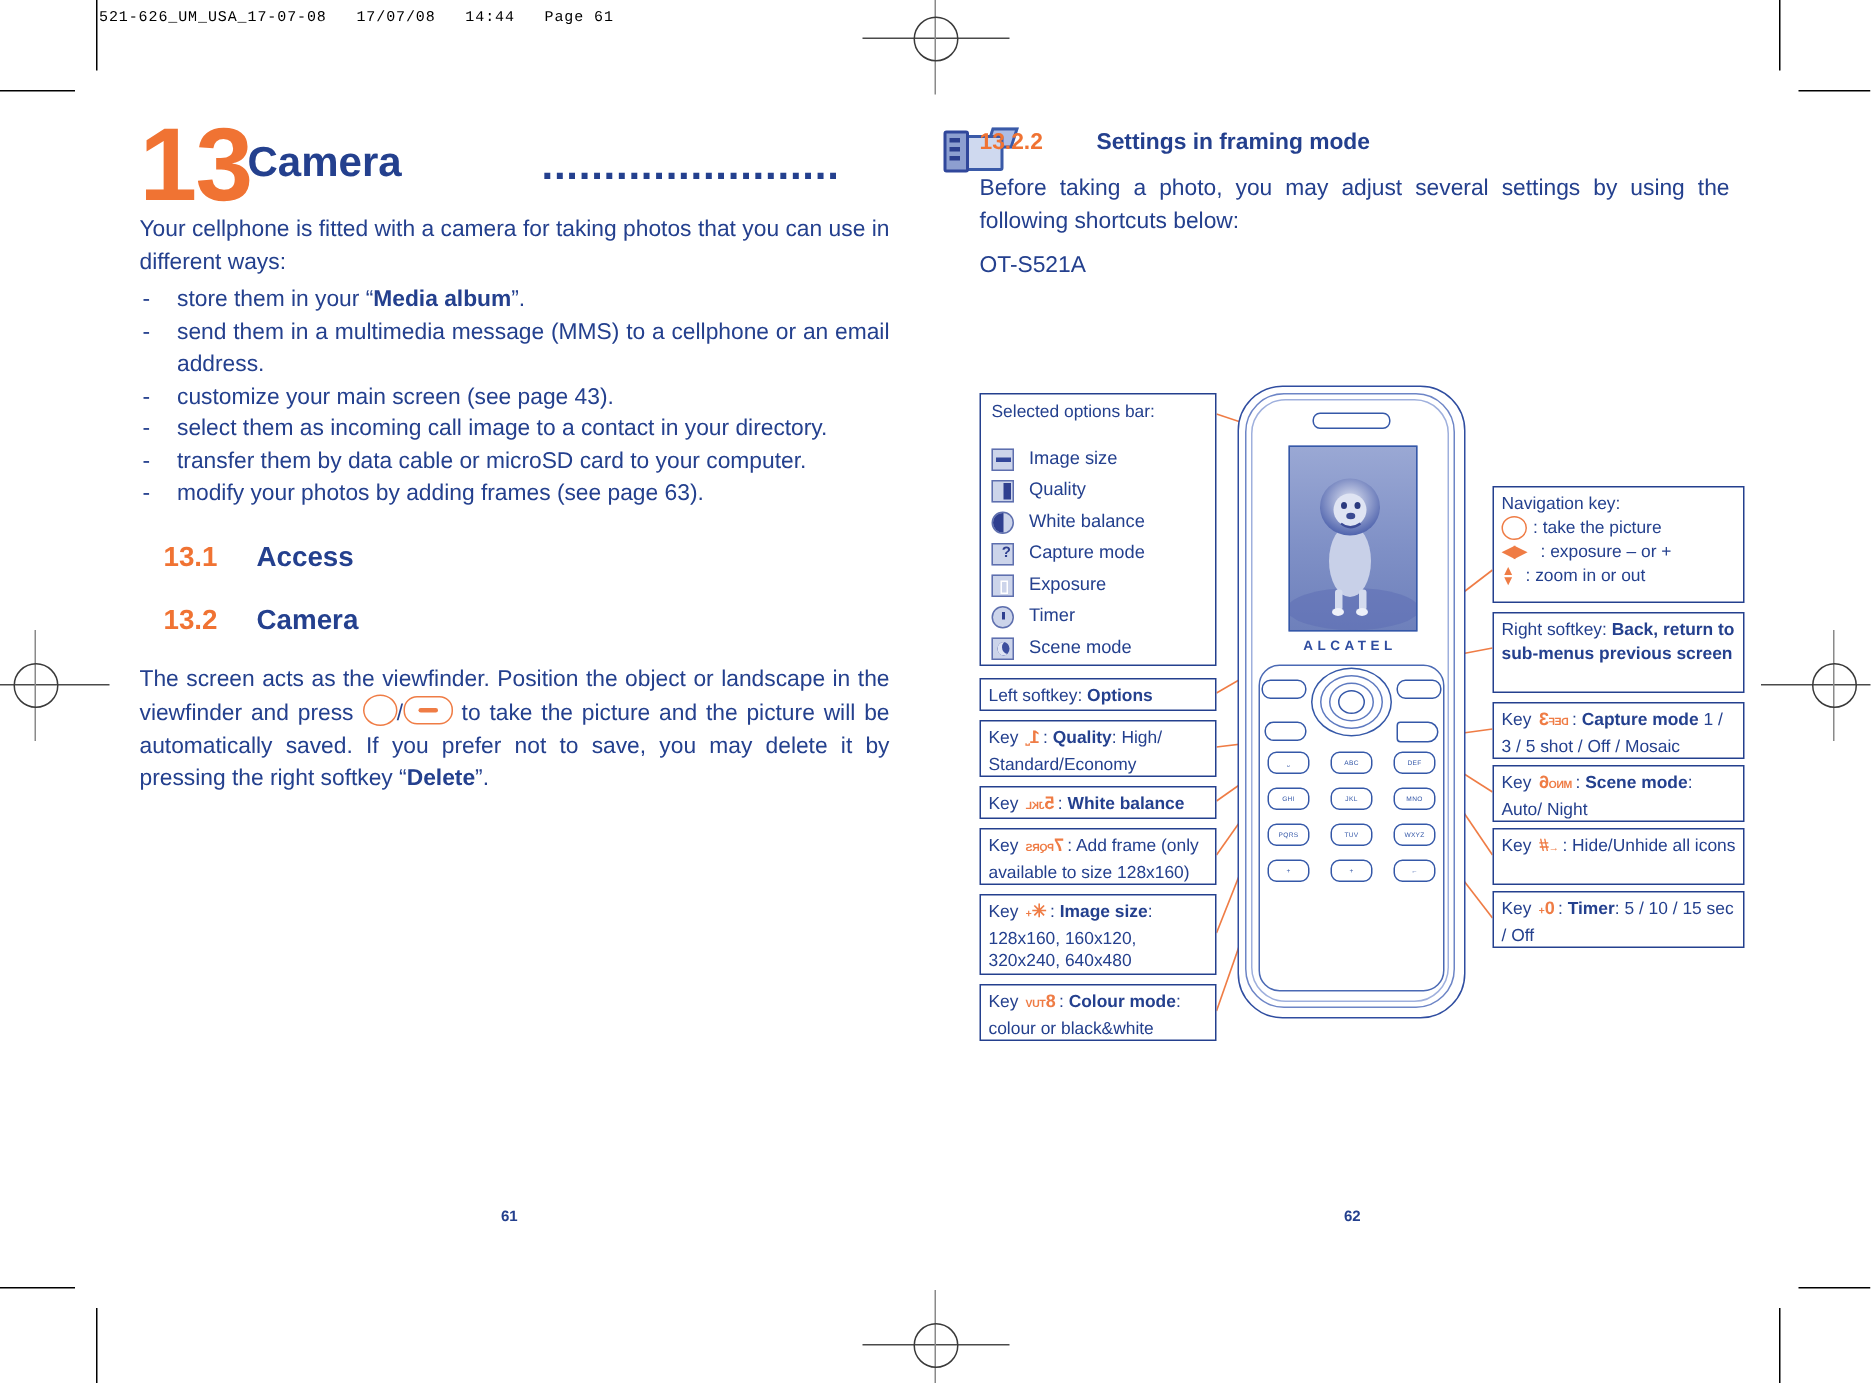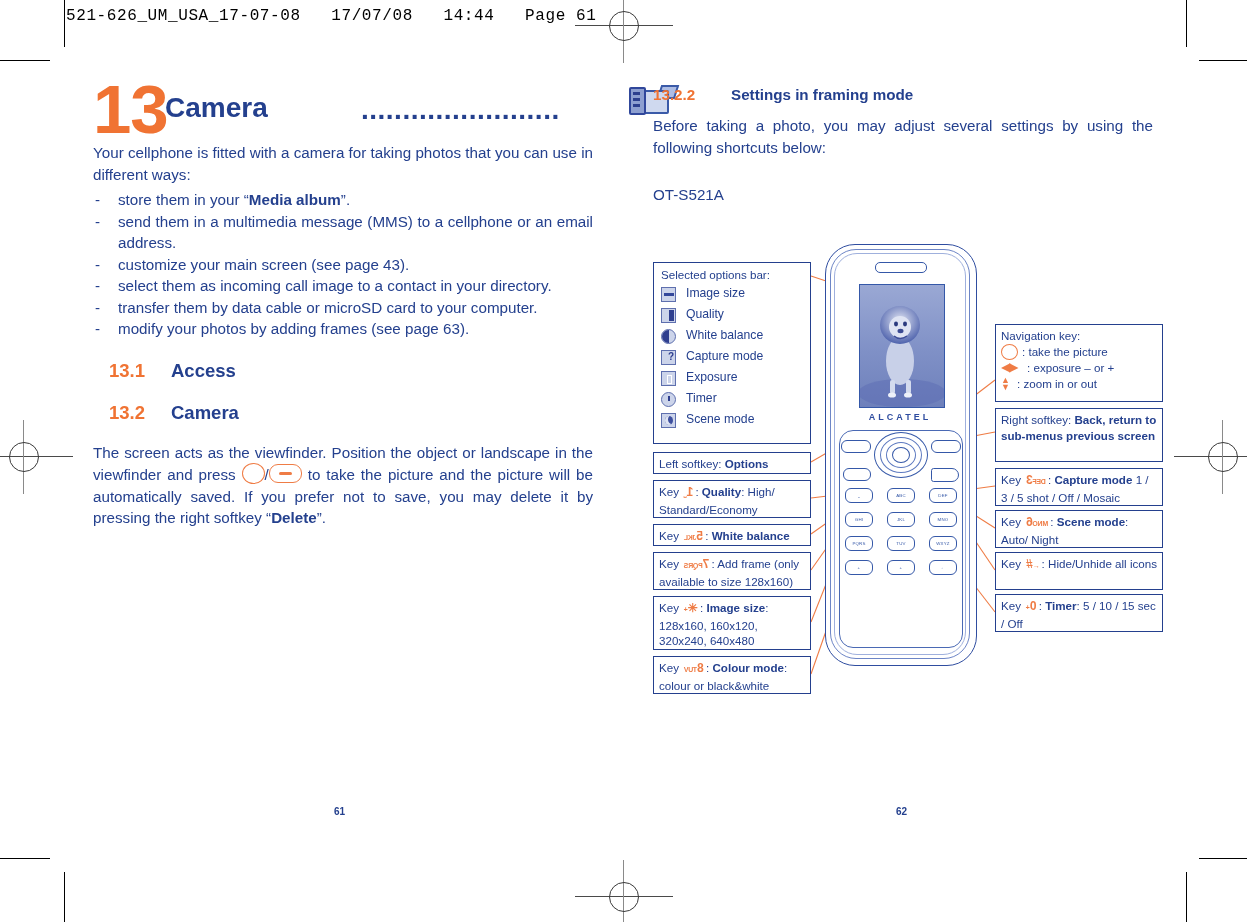--- a/index.html
+++ b/index.html
@@ -7,21 +7,21 @@
        font-family:"Liberation Sans",sans-serif;color:#2b4a96;}
 
   
   .cropmark{position:absolute;background:#000;}
   .regmark{position:absolute;width:38px;height:38px;}
   .regmark .rh{position:absolute;left:-30px;top:18px;width:98px;height:1px;background:#4a4a4a;}
   .regmark .rv{position:absolute;top:-18px;left:18px;width:1px;height:74px;background:#8a8a8a;}
   .regmark .rc{position:absolute;left:4px;top:4px;width:28px;height:28px;border:1px solid #3a3a3a;border-radius:50%;}
 
   .prnhdr{position:absolute;left:66px;top:7px;font-family:"Liberation Mono",monospace;
-          font-size:16px;color:#000;letter-spacing:0.6px;white-space:pre;}
+          font-size:10px;color:#000;letter-spacing:0.6px;white-space:pre;}
 
   
   .col{position:absolute;top:80px;width:500px;}
   .col-left{left:93px;}
   .col-right{left:653px;}
 
   
   .chapter{position:relative;height:62px;}
   .chapter .num{position:absolute;left:0;top:-5px;font-size:69px;font-weight:bold;
                 color:#f07333;letter-spacing:-1px;line-height:1;}
@@ -76,21 +76,21 @@
                  background:#ef7c45;border-radius:2px;}
 
   
   .diagram{position:absolute;left:653px;top:240px;width:515px;height:450px;}
 
   .cbox{position:absolute;border:1.2px solid #24408e;background:#fff;
         font-size:11.6px;line-height:15.5px;color:#24408e;padding:3px 5px;box-sizing:border-box;z-index:4;}
   .cbox b{font-weight:bold;}
 
   .optbar{left:0px;top:22px;width:158px;height:182px;}
-  .optbar .oh{margin:1px 0 1px 2px;font-size:11.6px;}
+  .optbar .oh{margin:1px 0 13px 2px;font-size:11.6px;}
   .optbar .orow{display:flex;align-items:center;height:21px;margin-left:2px;}
   .optbar .orow .ico{width:15px;height:15px;margin-right:10px;flex:0 0 15px;
                      border:1px solid #5e6fae;box-sizing:border-box;background:#ccd4ea;position:relative;}
   .optbar .orow .lbl{font-size:12.2px;}
 
   .ic-size:after{content:"";position:absolute;left:2px;top:5px;width:10px;height:3px;background:#33479a;}
   .ic-qual{background:#aeb9dd;}
   .ic-qual:after{content:"";position:absolute;right:1px;top:1px;width:5px;height:11px;background:#2f3f8f;}
   .ic-wb{background:#e8ebf6;border-radius:50%;}
   .ic-wb:after{content:"";position:absolute;left:0;top:0;width:6.5px;height:13px;background:#2f3f8f;
@@ -122,21 +122,21 @@
   .nav-circ{display:inline-block;width:15px;height:14px;border:1.4px solid #ef7c45;border-radius:50%;
             margin-right:4px;flex:0 0 15px;}
   .nav-lr{display:inline-block;margin-right:4px;color:#ef7c45;font-size:12px;letter-spacing:-1px;flex:0 0 22px;}
   .nav-ud{display:inline-block;margin-right:4px;color:#ef7c45;font-size:9px;line-height:7px;flex:0 0 12px;}
 
   .kg{display:inline-block;color:#ef7c45;font-weight:bold;font-size:12px;
       transform:scaleX(-1);padding:0 2px;}
   .kgs{font-size:7px;letter-spacing:-0.3px;}
 
   
-  .phone{position:absolute;left:172px;top:4px;width:150px;height:376px;z-index:2;}
+  .phone{position:absolute;left:172px;top:17px;width:150px;height:376px;z-index:2;}
   .ph-shell{position:absolute;left:0;top:0;width:150px;height:420px;
             border:1.6px solid #2f4da0;border-radius:30px;background:#fff;}
   .ph-shell2{position:absolute;left:5px;top:5px;width:138px;height:408px;
              border:1.2px solid #6d85c6;border-radius:26px;}
   .ph-shell3{position:absolute;left:9px;top:9px;width:130px;height:400px;
              border:1px solid #9fb0dd;border-radius:23px;}
   .ph-speaker{position:absolute;left:50px;top:18px;width:50px;height:9px;
               border:1.3px solid #3558a8;border-radius:5px;}
   .ph-screen{position:absolute;left:34px;top:40px;width:84px;height:122px;
              border:1px solid #3558a8;overflow:hidden;background:#8f9fd2;}
@@ -244,21 +244,21 @@
     <span>to take the picture and the picture will be automatically saved. If you prefer not to save, you may delete it by pressing the right softkey “</span><span class="bold">Delete</span><span>”.</span>
   </p>
 </div>
 
 <div class="col col-right" style="top:86px;">
   <h3 class="subsec" style="margin-top:0;">
     <span class="snum">13.2.2</span>
     <span>Settings in framing mode</span>
   </h3>
   <p class="body just">Before taking a photo, you may adjust several settings by using the following shortcuts below:</p>
-  <p class="body" style="margin-top:26px;">OT-S521A</p>
+  <p class="body" style="margin-top:8px;">OT-S521A</p>
 </div>
 
 <div class="diagram">
 
   <svg class="links">
     <line x1="158" y1="36" x2="212" y2="54"></line>
     <line x1="158" y1="222" x2="196" y2="200"></line>
     <line x1="158" y1="258" x2="208" y2="252"></line>
     <line x1="158" y1="294" x2="212" y2="256"></line>
     <line x1="158" y1="330" x2="206" y2="262"></line>

